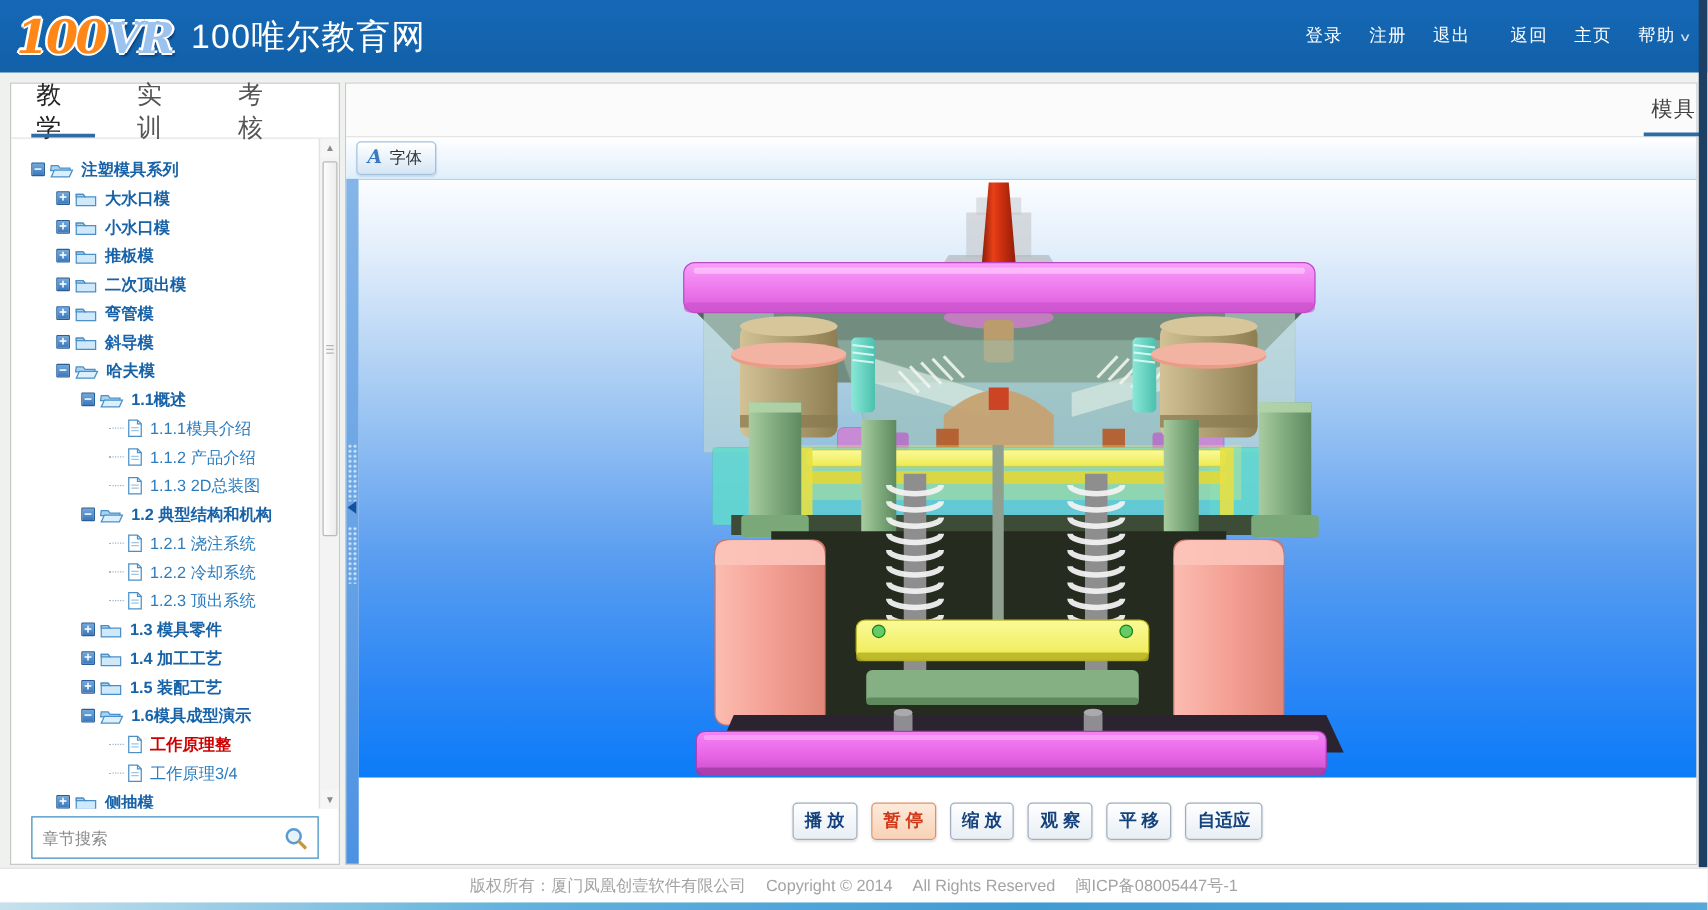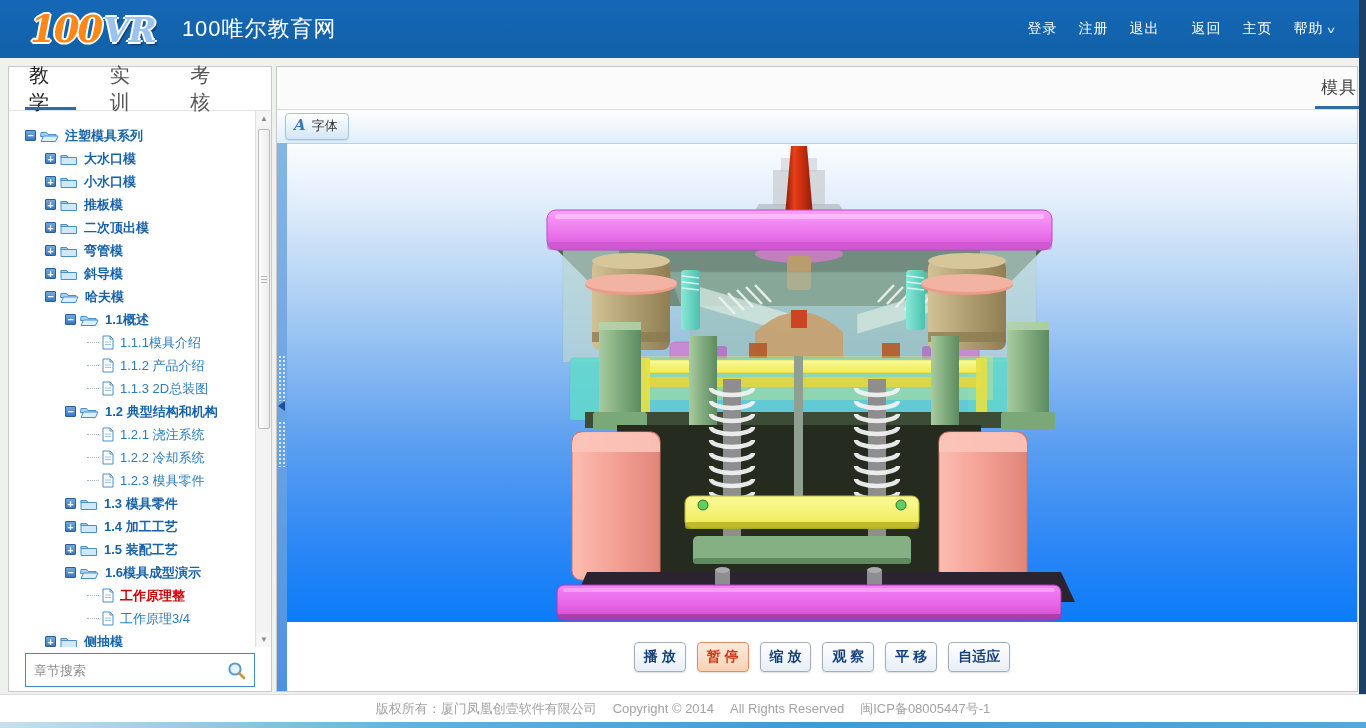--- a/index.html
+++ b/index.html
@@ -2,27 +2,27 @@
 <html><head>
 <meta charset="utf-8">
 <style>
   * { margin:0; padding:0; box-sizing:border-box; }
   html,body { width:1366px; height:728px; overflow:hidden;
     font-family:"Liberation Sans","DejaVu Sans",sans-serif; background:#eff1ee; }
   .page { position:relative; width:1366px; height:728px; }
 
   
   .header { position:absolute; left:0; top:0; width:1366px; height:58px;
-    background:linear-gradient(#1668b6,#1160a8); display:flex; align-items:center; padding:0 30px;gap:12px; }
+    background:linear-gradient(#1668b6,#1160a8); display:flex; align-items:center; padding:0 13px; }
   .logo { display:flex; align-items:baseline; cursor:pointer; }
   .logo .l100 { font:italic 900 37px/1 "DejaVu Serif",serif; color:#ff8718;
     text-shadow:-2px 0 #fff,2px 0 #fff,0 -2px #fff,0 2px #fff,-1px -1px #fff,1px 1px #fff,1px -1px #fff,-1px 1px #fff; letter-spacing:-2px;}
   .logo .lvr { font:italic 900 34px/1 "DejaVu Serif",serif; color:#9cc2ee; margin-left:2px;
     text-shadow:-2px 0 #fff,2px 0 #fff,0 -2px #fff,0 2px #fff, 2px 3px 2px rgba(0,0,30,.45); letter-spacing:-1px;}
-  .site-title { color:#fff; font-size:22px; margin-left:14px; letter-spacing:1px; }
+  .site-title { color:#fff; font-size:27px; margin-left:14px; letter-spacing:1px; }
   .hnav { margin-left:auto; display:flex; align-items:center; }
   .hnav a { color:#fff; font-size:14px; text-decoration:none; margin-left:21px; letter-spacing:1px; }
   .hnav a.sep { margin-left:32px; }
   .caret { color:#cfe2f4; font-size:9px; margin-left:5px; display:inline-block; transform:scaleX(1.6); }
 
   
   .panel { position:absolute; top:66px; height:626px; background:#fff; border:1px solid #c9c9c9; }
   .sidebar { left:8px; width:264px; }
   .mainpanel { left:276px; width:1082px; display:flex; flex-direction:column; }
 
@@ -295,21 +295,21 @@
           <div class="trow" style="padding-left: 78px;">
             <span class="stub"></span>
             <span class="ticon">
               <svg width="12" height="15" viewBox="0 0 12 15">
                 <path d="M1,1 h7 l3,3 v10 h-10 z" fill="#ffffff" stroke="#4a90c8" stroke-width="1"></path>
                 <path d="M8,1 v3 h3" fill="none" stroke="#4a90c8" stroke-width="1"></path>
                 <line x1="3" y1="7" x2="9" y2="7" stroke="#9cc6e4" stroke-width="1"></line>
                 <line x1="3" y1="9.5" x2="9" y2="9.5" stroke="#9cc6e4" stroke-width="1"></line>
               </svg>
             </span>
-            <span class="tlabel">1.2.3 模具零件</span>
+            <span class="tlabel">1.2.3 顶出系统</span>
           </div>
           <div class="trow" style="padding-left: 56px;">
             <span class="ebox">+</span>
             <span class="ticon">
               <svg width="18" height="14" viewBox="0 0 18 14">
                 <path d="M1,3.5 h5.5 l1.5,2 h8.5 v7 h-15.5 z" fill="#cfe9fb" stroke="#4a90c8" stroke-width="1"></path>
                 <path d="M1,3.5 h5.5 l1.5,2 h-7 z" fill="#a8d4f2" stroke="#4a90c8" stroke-width="1"></path>
               </svg>
             </span>
             <span class="tlabel b">1.3 模具零件</span>

